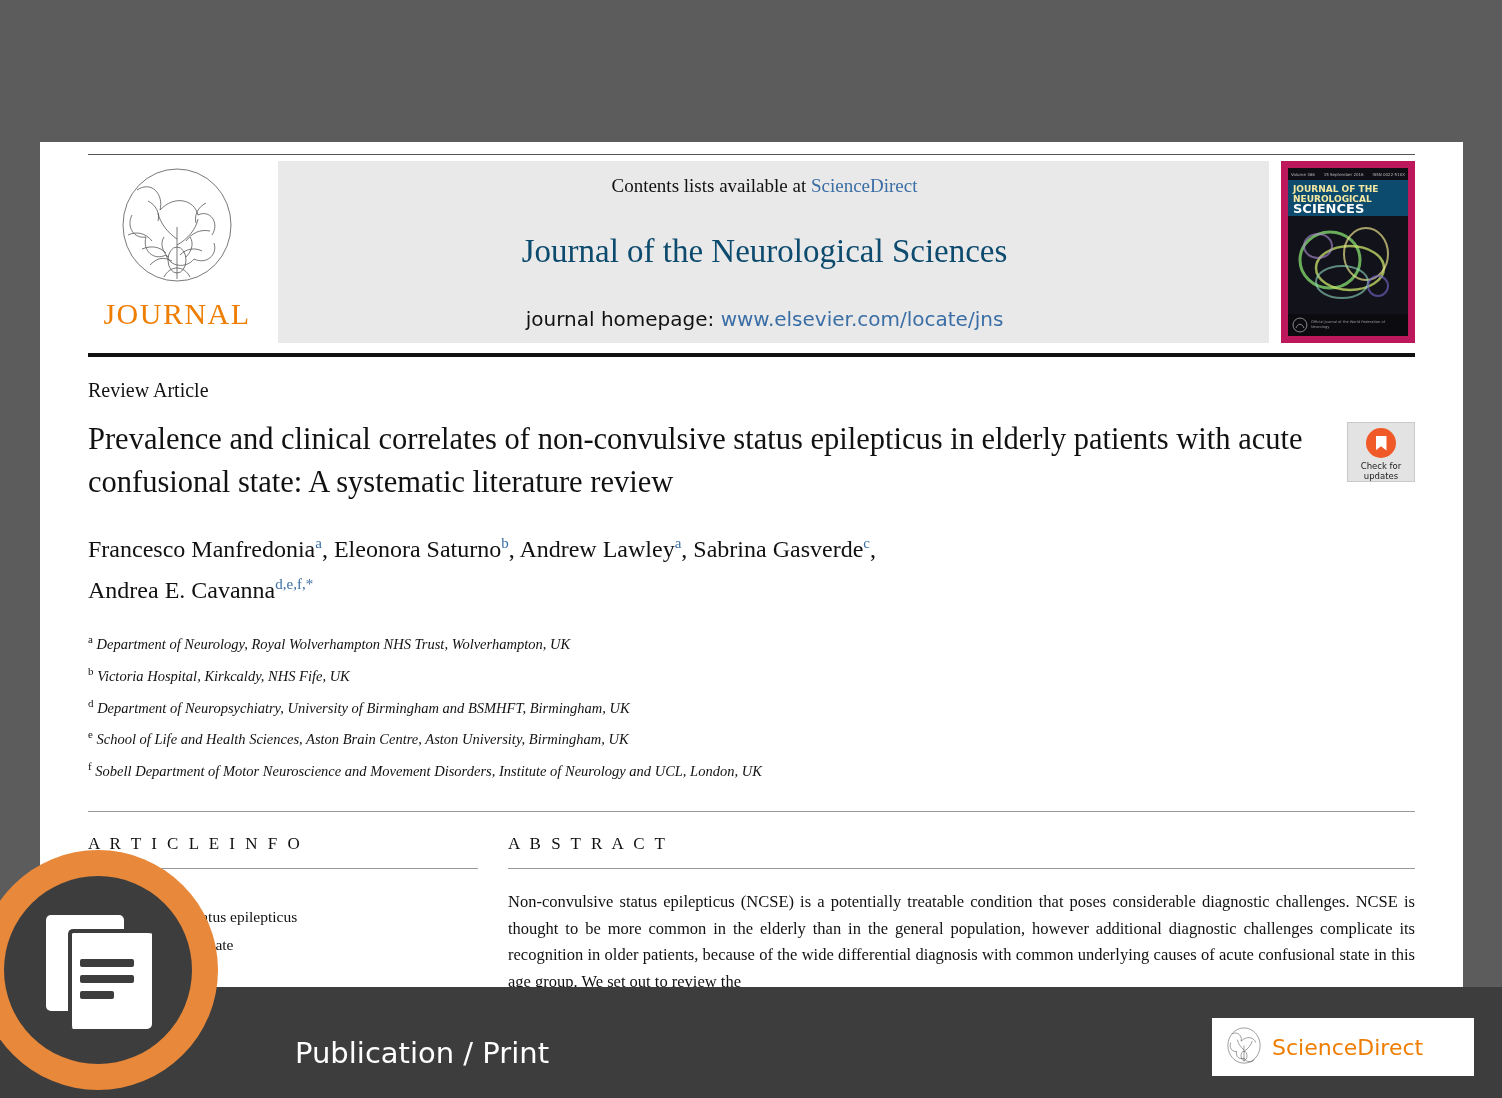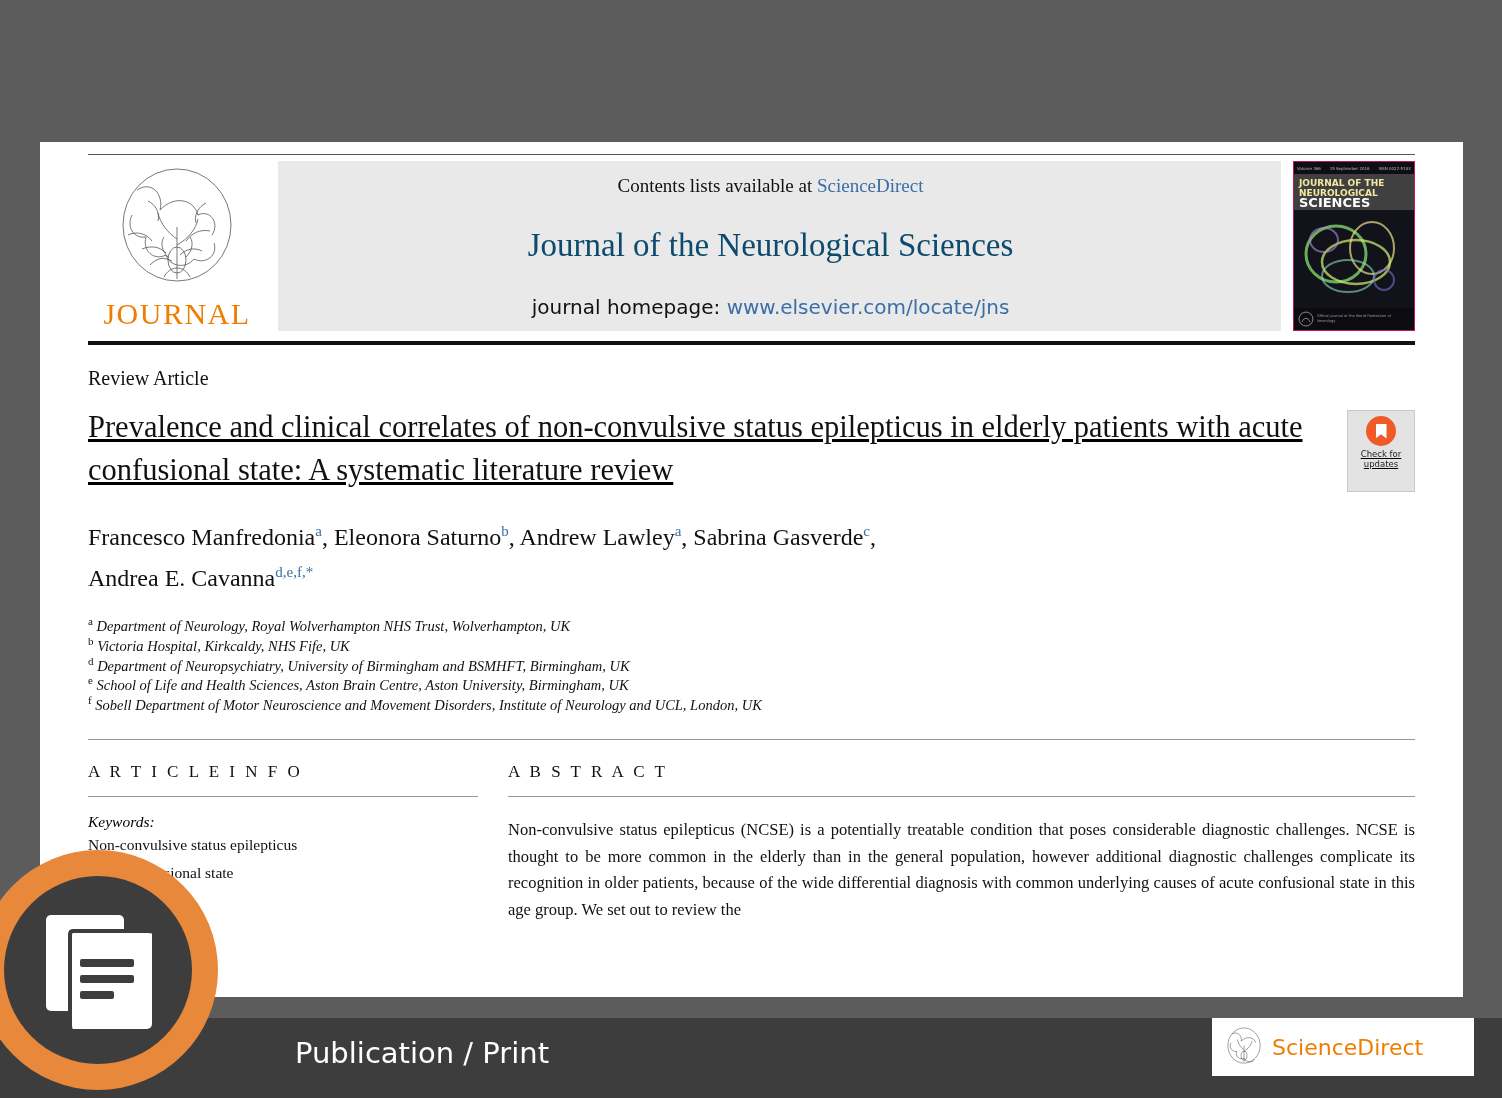--- a/index.html
+++ b/index.html
@@ -79,24 +79,24 @@
   .homepage-line {
     font-family: "DejaVu Sans", sans-serif;
     font-size: 20px;
     color: #111;
   }
   .homepage-line a { color: #3a6ea5; text-decoration: none; }
   .cover-thumb {
     flex: 0 0 120px;
     width: 120px;
     height: 168px;
-    background: #404040;
+    background: #0c4a6e;
     position: relative;
     overflow: hidden;
-    border: 1px solid #be185d;
+    border: 7px solid #be185d;
   }
   .cover-top {
     height: 12px;
     background:#0e0e14;
     display:flex;
     align-items:center;
     justify-content:space-between;
     padding:0 3px;
   }
   .cover-top span { font-size:4px; color:#bbb; font-family:"DejaVu Sans",sans-serif;}
@@ -122,33 +122,33 @@
   .rule-thick {
     border-bottom: 4px solid #111;
     margin-top: 10px;
   }
   
   .article-type {
     font-size: 20px;
     margin: 22px 0 16px 0;
     color: #111;
   }
-  .title-row { display:flex; align-items:flex-start;text-decoration:underline; }
+  .title-row { display:flex; align-items:flex-start; }
   .paper-title {
     flex: 1 1 auto;
     font-size: 30.5px;
     line-height: 43px;
     color: #111;
     margin: 0;
     font-weight: 400;
   }
   .crossmark {
     flex: 0 0 68px;
     width: 68px;
-    height: 82px;
+    height: 60px;
     background: #e3e3e3;
     border: 1px solid #c9c9c9;
     margin-left: 14px;
     margin-top: 4px;
     display: flex;
     flex-direction: column;
     align-items: center;
     justify-content: flex-start;
     padding-top: 5px;
     box-sizing: border-box;
@@ -176,21 +176,21 @@
   .authors {
     font-size: 24px;
     line-height: 35px;
     color: #111;
     margin-top: 22px;
   }
   .authors sup { font-size: 15px; color: #3a6ea5; }
   .affil {
     font-style: italic;
     font-size: 14.5px;
-    line-height: 15px;
+    line-height: 27px;
     color: #111;
   }
   .affil sup { font-style: normal; font-size: 11px; }
   .affil-block { margin-top: 18px; }
   .rule-thin { border-bottom: 1px solid #9a9a9a; margin-top: 26px;}
   
   .cols {
     display: flex;
     margin-top: 22px;
   }
@@ -209,21 +209,21 @@
     font-size: 16.5px;
     line-height: 26.5px;
     text-align: justify;
     color: #111;
     margin-top: 20px;
   }
   
   #bottom-bar {
     position: absolute;
     left: 0; right: 0; bottom: 0;
-    height: 80px;
+    height: 111px;
     background: #3d3d3d;
   }
   #badge {
     position: absolute;
     left: -22px;
     bottom: 8px;
     width: 240px; height: 240px;
     border-radius: 50%;
     background: #e8883a;
     display: flex; align-items: center; justify-content: center;

